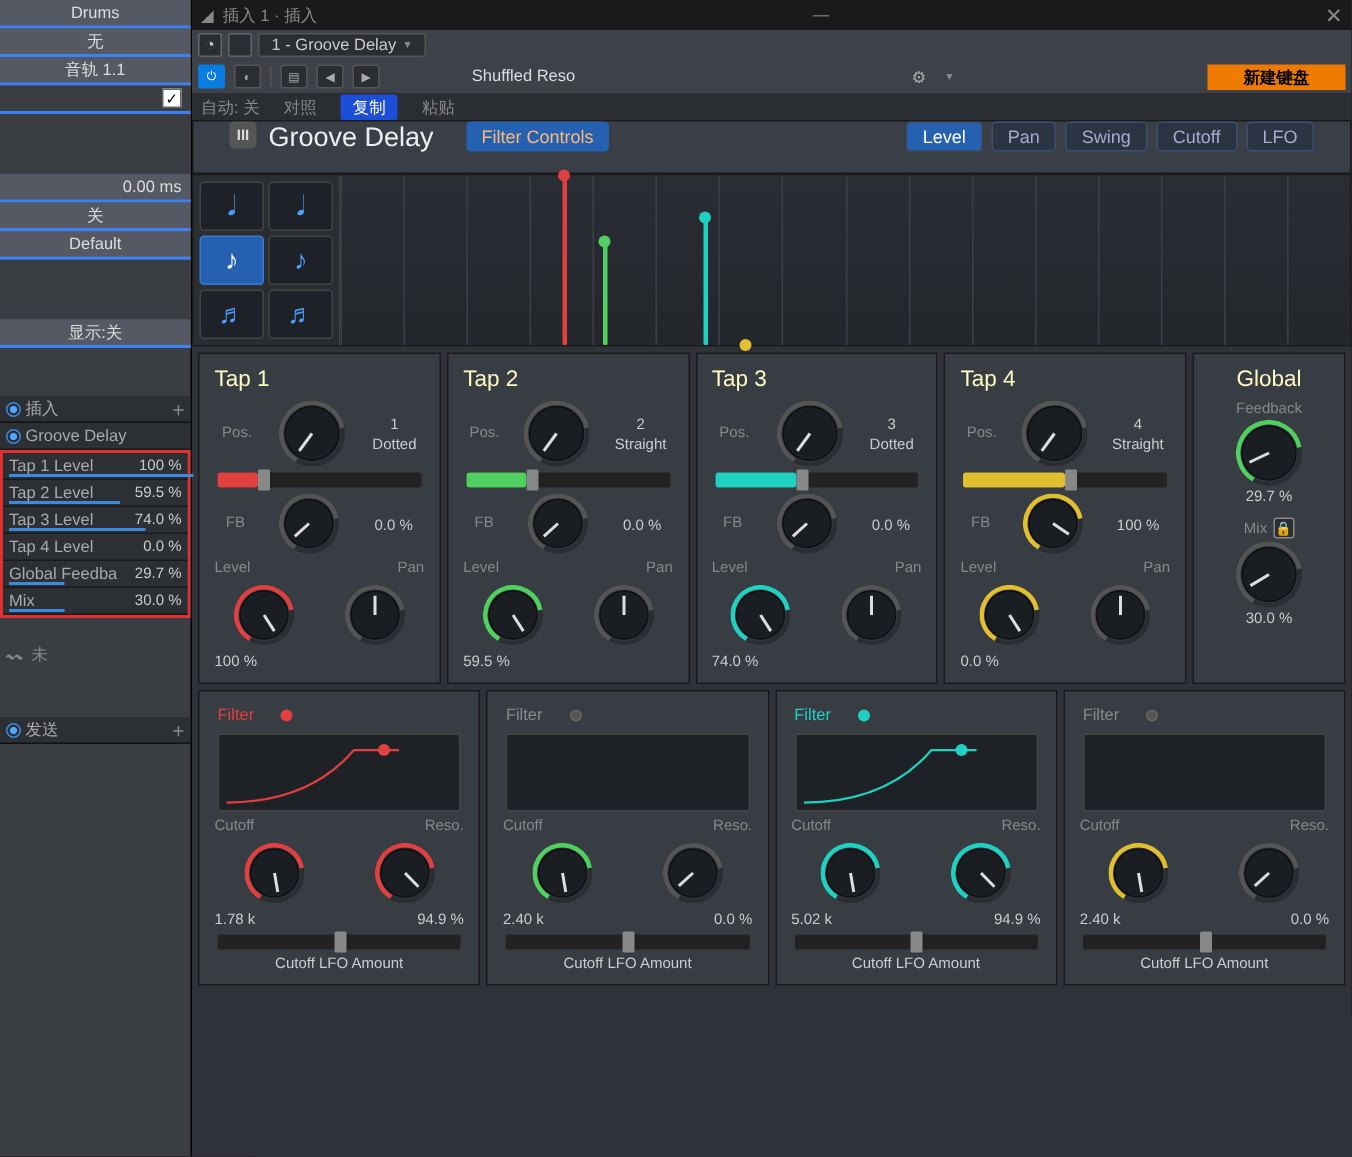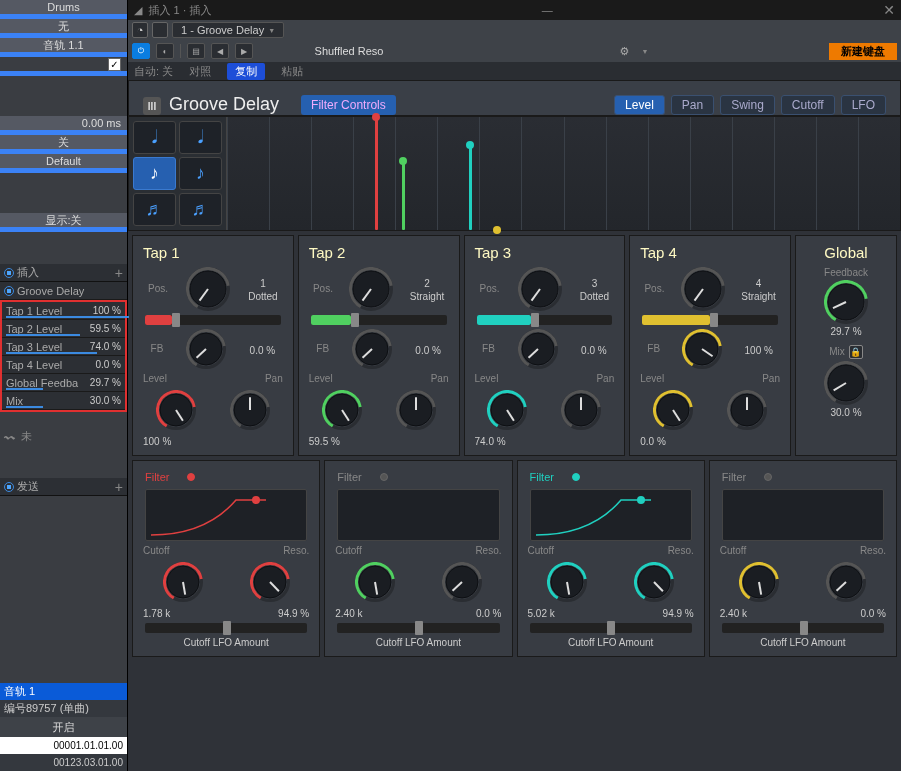--- a/index.html
+++ b/index.html
@@ -2,21 +2,21 @@
 <html><head>
 <meta charset="utf-8">
 <style>
 * { margin:0; padding:0; box-sizing:border-box; font-family:Arial,sans-serif; user-select:none; }
 body { background:#1a1a1a; width:901px; height:771px; overflow:hidden; color:#aaa; font-size:11px; }
 .app { display:flex; height:100%; }
 
 
 .left-panel { width:128px; background:#3a3d42; border-right:1px solid #000; display:flex; flex-direction:column; }
 .lp-top { background:#555963; }
-.lp-row { height:19px; display:flex; align-items:center; justify-content:center; border-bottom:5px solid #3b82f6; background:#555963; color:#ddd; position:relative; }
+.lp-row { height:19px; display:flex; align-items:center; justify-content:center; border-bottom:2px solid #3b82f6; background:#555963; color:#ddd; position:relative; }
 .lp-row.right { justify-content:flex-end; padding-right:6px; }
 .lp-row.chk { justify-content:flex-end; padding-right:6px; background:#3a3d42; }
 .lp-check { width:13px; height:13px; background:#fff; border:1px solid #666; display:flex; align-items:center; justify-content:center; font-size:10px; color:#000; }
 .lp-section { margin-top:32px; }
 .lp-header { height:18px; background:#2c2f34; display:flex; align-items:center; padding:0 4px; border-bottom:1px solid #111; }
 .pwr { width:10px; height:10px; border-radius:50%; border:1px solid #3b8ae0; margin-right:3px; background:radial-gradient(circle,#4da6ff 40%,transparent 45%);}
 .lp-header .add { margin-left:auto; color:#888; font-size:14px; line-height:10px; }
 .lp-item { height:18px; display:flex; align-items:center; padding:0 4px; background:#2c2f34; border-bottom:1px solid #1a1a1a; position:relative; }
 .lp-params { border:2px solid #e03030; padding:0; }
 .lp-param { height:18px; display:flex; align-items:center; padding:0 4px; background:#2c2f34; border-bottom:1px solid #1a1a1a; position:relative; }
@@ -36,28 +36,28 @@
 .menubar { height:20px; background:#3e4248; display:flex; align-items:center; padding:0 4px; gap:4px; color:#ccc;}
 .dropdown { background:#2a2d32; border:1px solid #555; padding:1px 8px; border-radius:2px; font-size:11px; display:flex; align-items:center; gap:4px;}
 .dropdown::after { content:"▼"; font-size:7px; color:#888;}
 .toolbar { height:22px; background:#3e4248; display:flex; align-items:center; padding:0 4px; gap:6px;}
 .tool-btn { width:18px; height:16px; background:#2a2d32; border:1px solid #555; border-radius:2px; display:flex; align-items:center; justify-content:center; font-size:8px;}
 .tool-btn.on { background:#0a7de0; color:#fff; border-color:#0a7de0;}
 .toolbar .preset { flex:0 0 180px; text-align:center; color:#ddd;}
 .subbar { height:18px; background:#2a2d32; display:flex; align-items:center; padding:0 6px; gap:16px;}
 .subbar span { color:#888; font-size:11px;}
 .subbar span.red { background:#1d4ed8; color:#fff; padding:1px 8px; border-radius:2px;}
-.newkb { margin-left:auto; background:#ee7a00; color:#000; padding:1px 12px; font-weight:bold; font-size:11px;}
+.newkb { margin-left:auto; background:#ee7a00; color:#000; padding:1px 24px; font-weight:bold; font-size:11px;}
 .gear { color:#aaa; margin-left:auto; margin-right:6px;}
 
 
-.plugin-header { height:36px; background:#3a3f47; border:1px solid #1a1a1a; display:flex; align-items:flex-end; padding:0 14px; gap:8px;}
+.plugin-header { height:36px; background:#3a3f47; border:1px solid #1a1a1a; display:flex; align-items:flex-start; padding:0 24px; gap:8px;}
 .logo { width:18px; height:18px; background:#555; border-radius:3px; display:flex; align-items:center; justify-content:center; font-weight:bold; font-size:10px; color:#ddd;}
 .plugin-title { font-size:18px; color:#eee;}
-.fc-btn { background:#2660b0; color:#f0abfc; padding:3px 10px; border-radius:3px; font-size:12px; margin-left:14px;}
+.fc-btn { background:#2660b0; color:#fdba74; padding:3px 10px; border-radius:3px; font-size:12px; margin-left:14px;}
 .mode-btns { margin-left:auto; display:flex; gap:6px;}
 .mode { background:#2a3442; border:1px solid #3a5070; color:#aac; padding:2px 10px; border-radius:3px; font-size:12px;}
 .mode.active { background:#2660b0; color:#fff;}
 
 
 .beat-area { height:115px; background:#2f3238; border:1px solid #1a1a1a; display:flex;}
 .note-select { width:98px; border-right:1px solid #444; padding:4px; display:grid; grid-template-columns:1fr 1fr; grid-template-rows:1fr 1fr 1fr; gap:3px; background:#2a2e33;}
 .note-btn { background:#1e2228; border:1px solid #444; border-radius:3px; display:flex; align-items:center; justify-content:center; color:#4aa0ff; font-size:18px;}
 .note-btn.sel { background:#2660b0; color:#fff; border-color:#3a7ad0;}
 .beat-grid { flex:1; position:relative; background:linear-gradient(180deg,#2a2d33 0%,#23262b 100%);}
@@ -151,28 +151,20 @@
       <div style="height:24px;display:flex;align-items:center;padding:0 4px;gap:6px">
           <span style="color:#888">〰</span>
           <span style="color:#888">未</span>
         </div>
     </div>
     <div style="height:30px"></div>
     <div class="lp-header">
       <span class="pwr"></span>
       <span>发送</span>
       <span class="add">+</span>
-    </div>
-    <div class="lp-bottom">
-      <div style="height:60px;background:#3a3d42"></div>
-      <div class="lp-track">音轨 1</div>
-      <div class="lp-song">编号89757 (单曲)</div>
-      <div class="lp-open">开启</div>
-      <div class="lp-time">00001.01.01.00</div>
-      <div class="lp-time2">00123.03.01.00</div>
     </div>
   </div>
 
   <div class="right-panel">
     <div class="titlebar">
       <span style="color:#888">◢</span>
       <span style="color:#888">插入 1 · 插入</span>
       <span style="margin-left:auto;color:#888">—</span>
       <span class="close">✕</span>
     </div>

